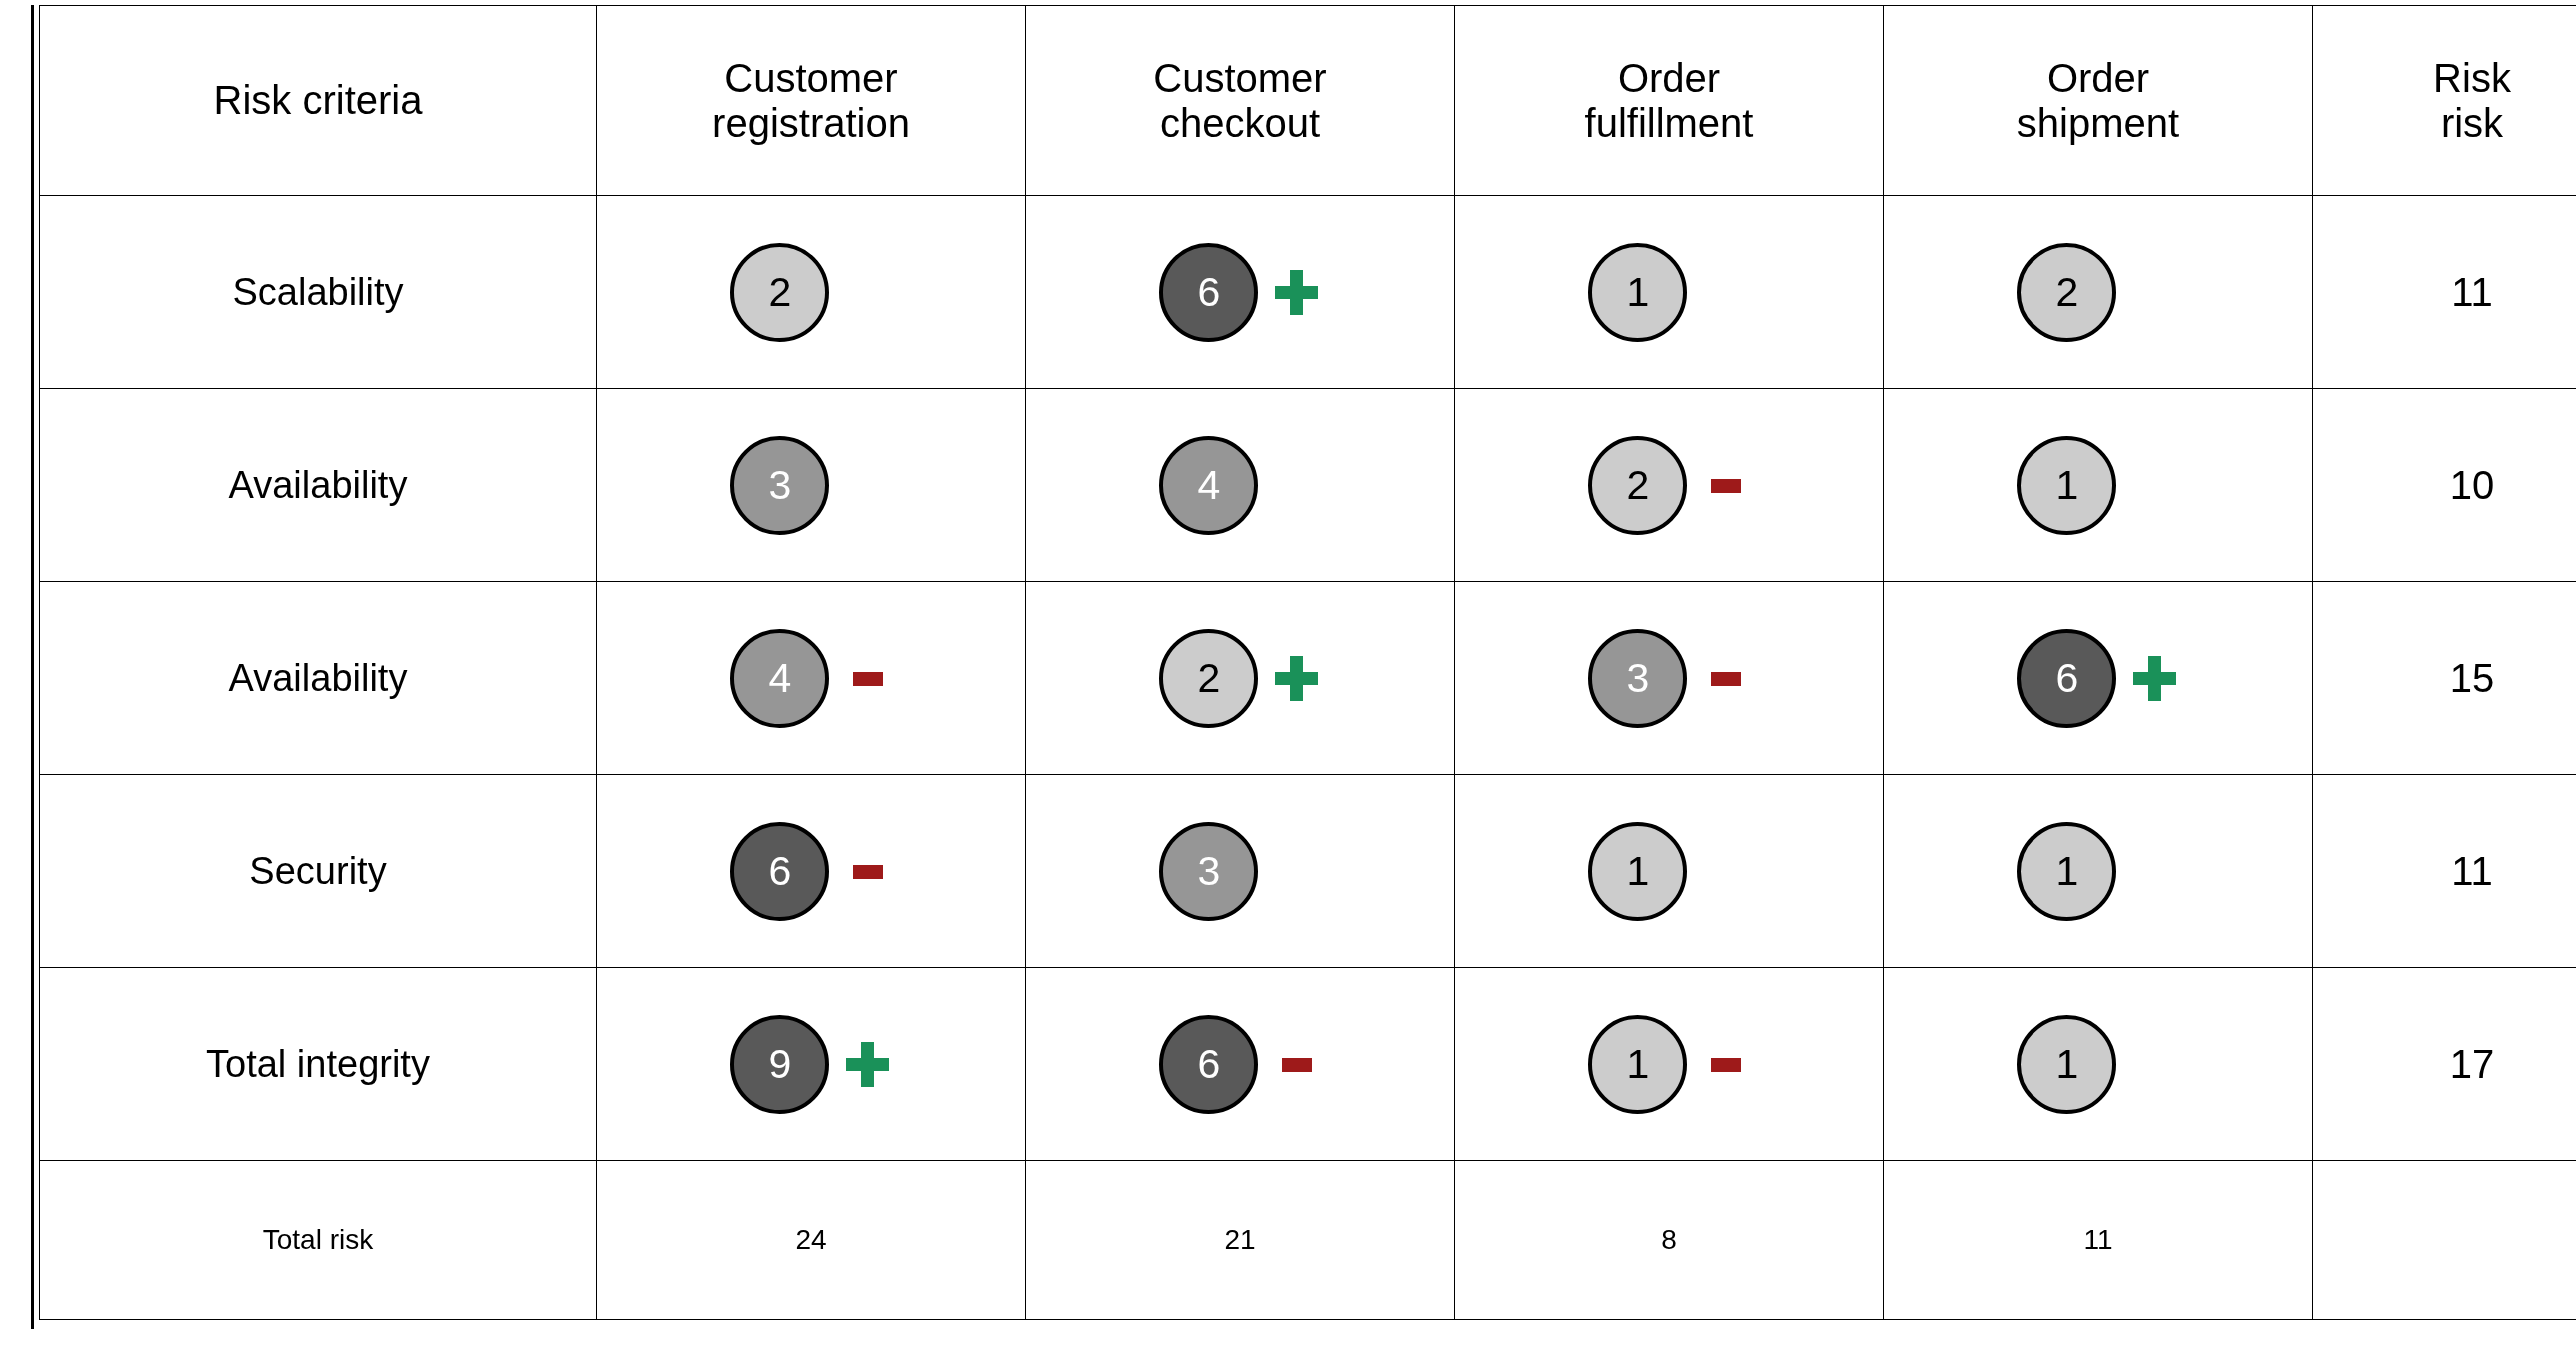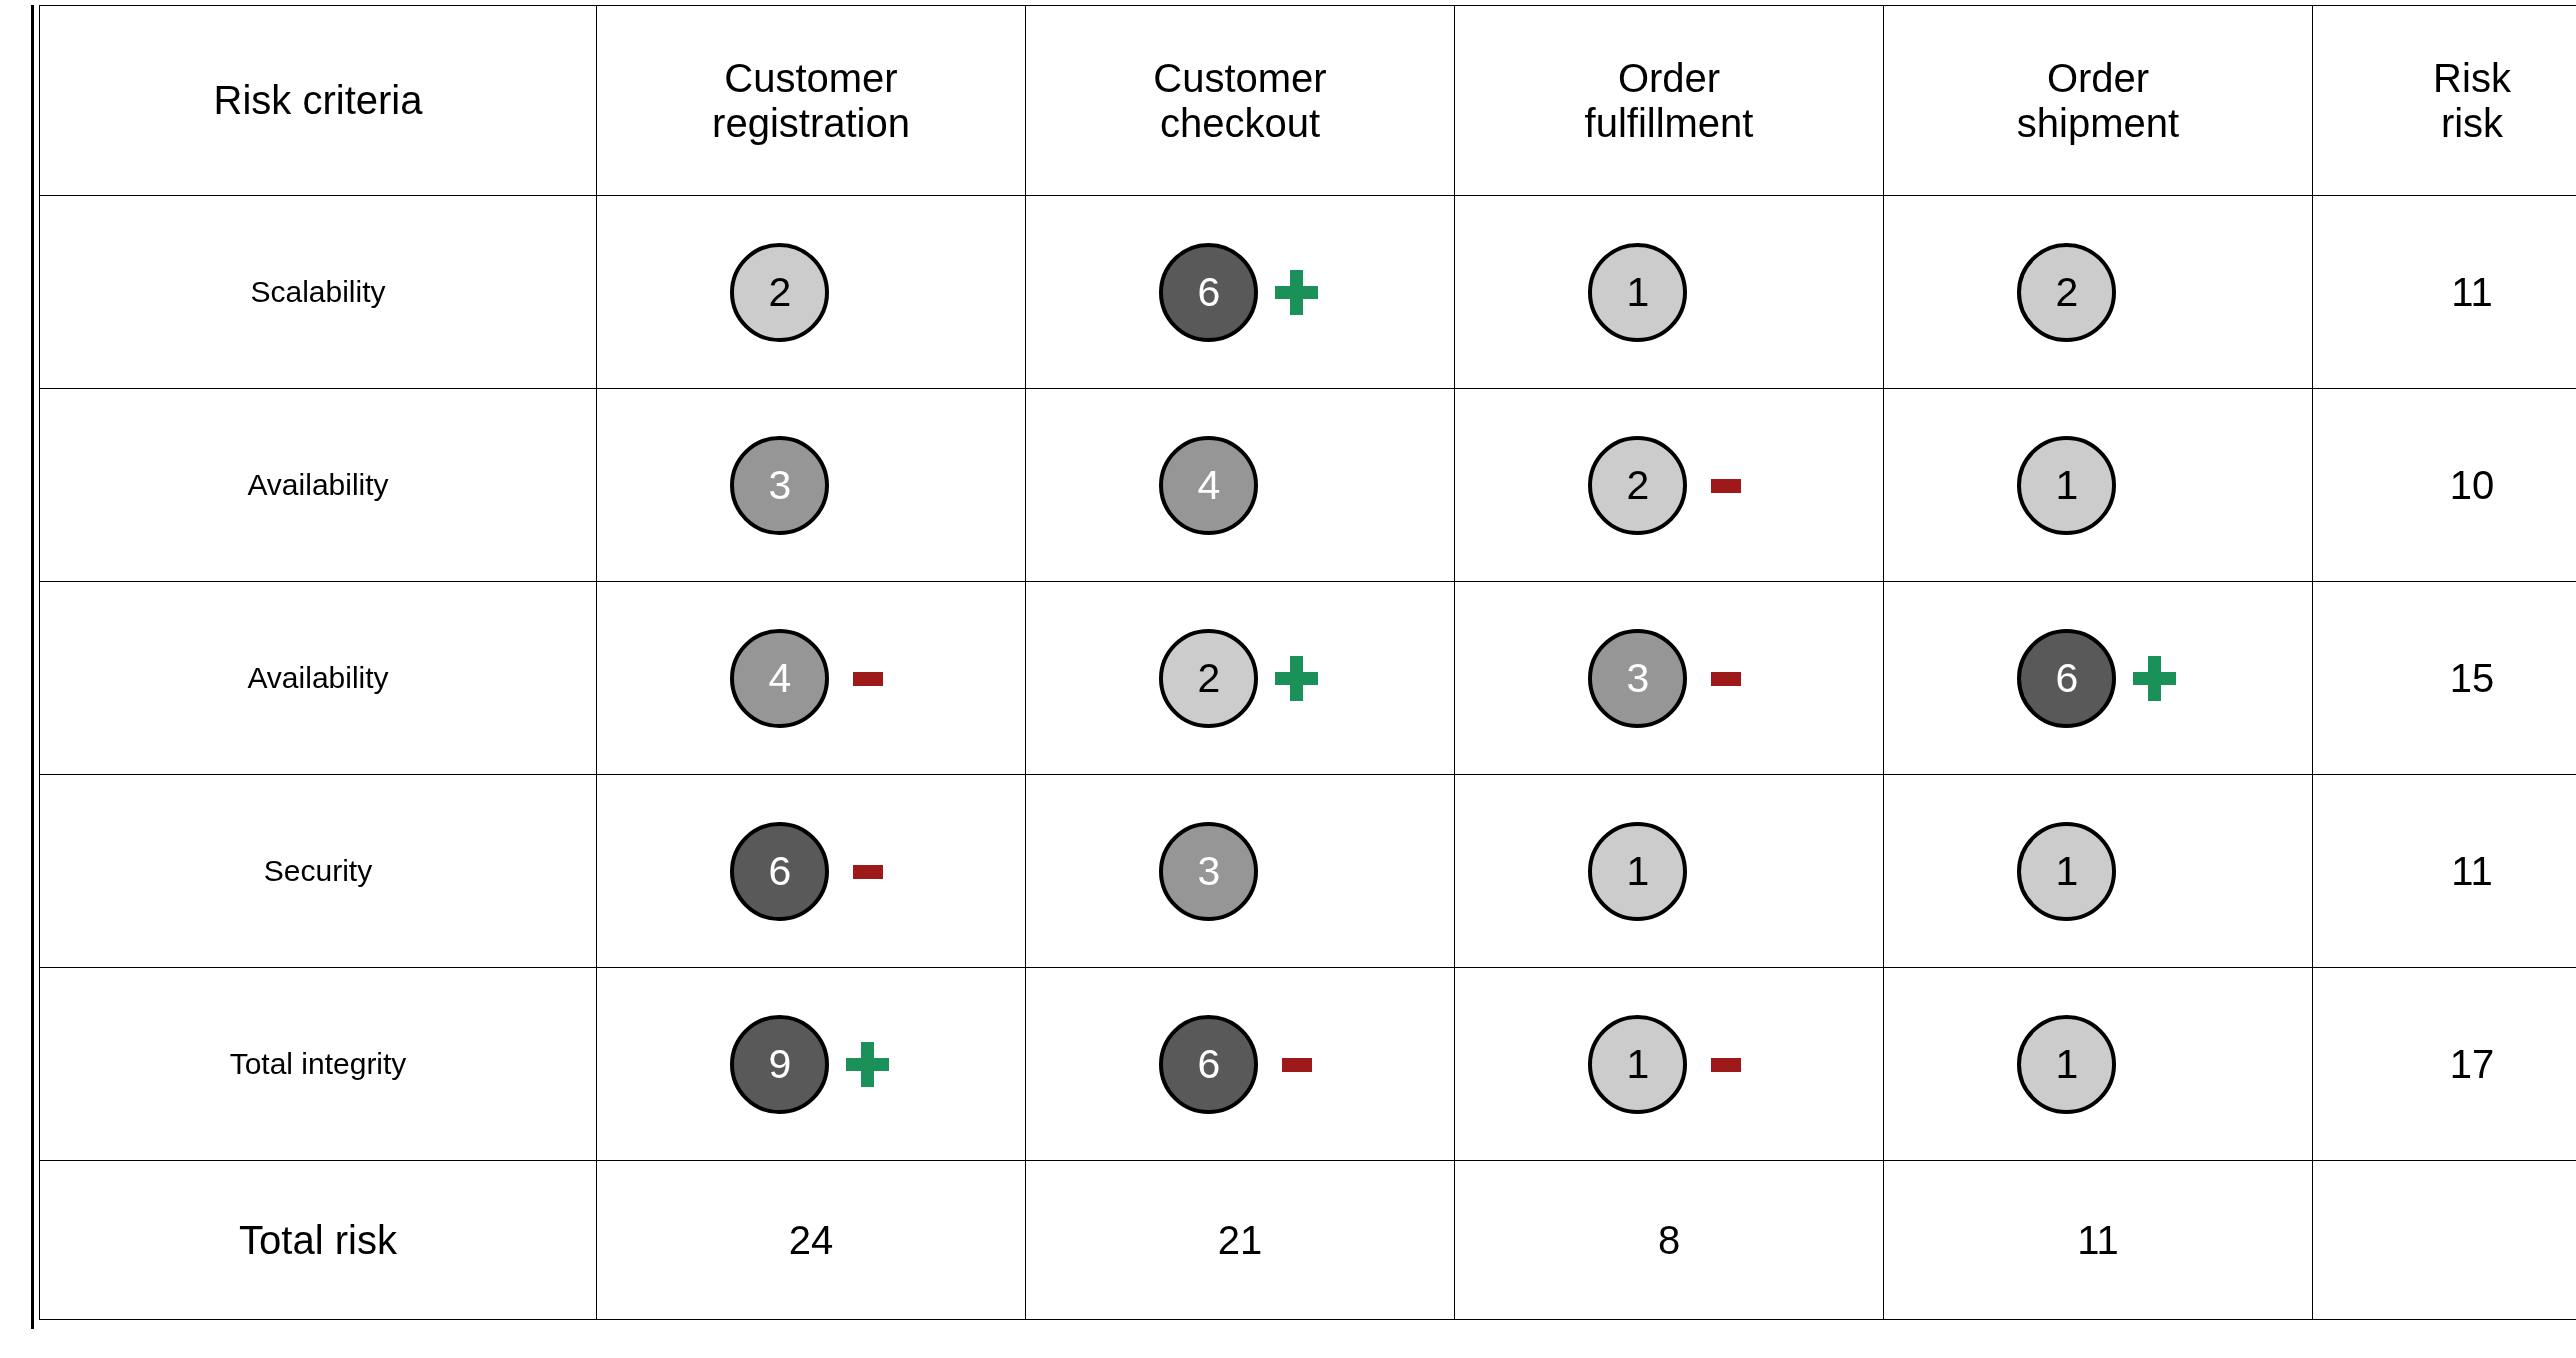--- a/index.html
+++ b/index.html
@@ -52,30 +52,30 @@
   th.head-total{font-weight:700;}
   tr.header-row th.head-proc{border-top:4.5px solid #000000;}
   tr.header-row th.head-total{border-top:4.5px solid #000000;}
 
   
   tr.data-row{height:192px;}
   td.row-label{
     background:#cccccc;
     text-align:left;
     padding-left:65px;
-    font-size:30px;
+    font-size:38px;
     border-right:3.9px solid #000000;
   }
   td.cell{height:192px;}
   td.total-cell{font-size:40px;}
 
   
   tr.totals-row{height:159px;}
   tr.totals-row td{
-    font-size:40px;
+    font-size:28px;
     border-bottom:5.8px solid #000000;
   }
   td.totals-label{
     background:#cccccc;
     text-align:left;
     padding-left:65px;
     font-weight:700;
     font-size:38px;
     border-right:3.9px solid #000000;
   }

